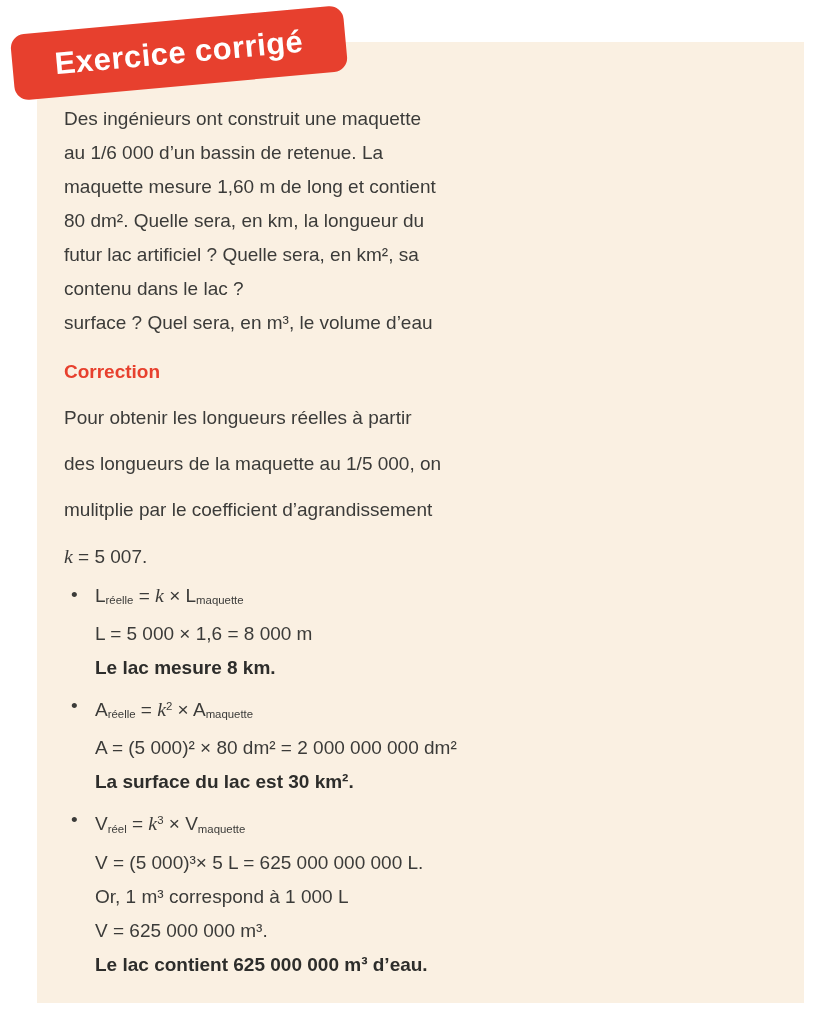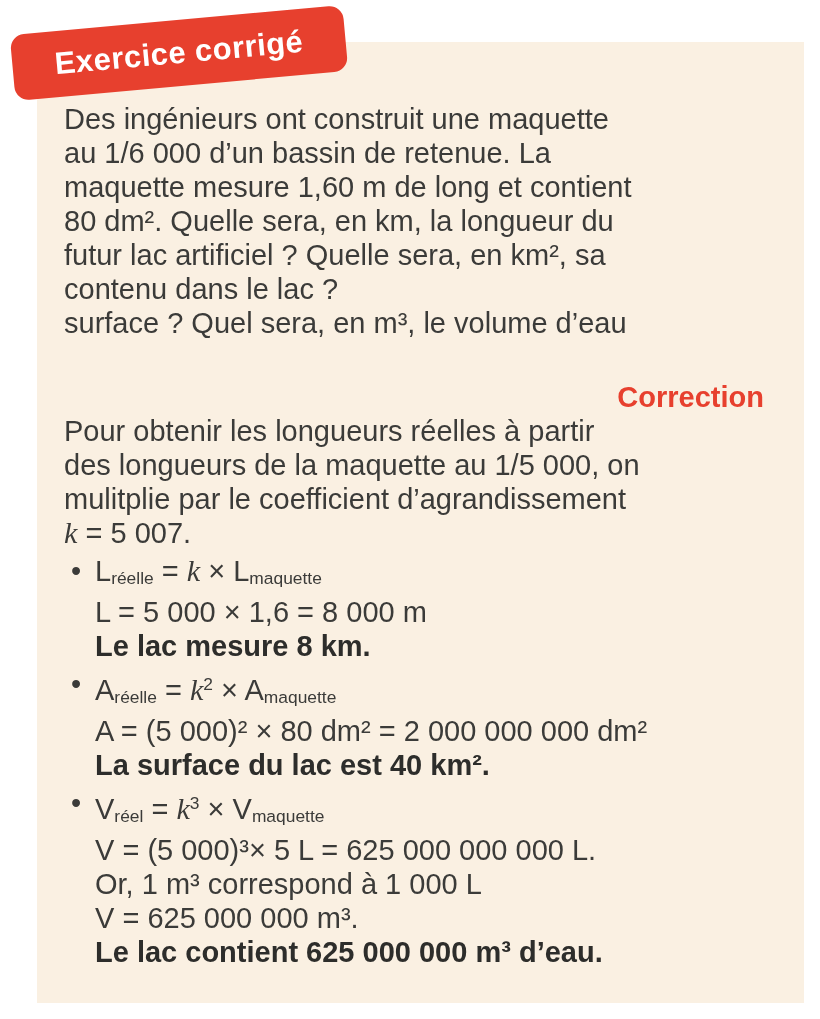--- a/index.html
+++ b/index.html
@@ -17,23 +17,23 @@
     position: relative;
     overflow: hidden;
   }
   .page { position: relative; width: 820px; height: 1019px; background: #ffffff; }
 
   .panel {
     position: absolute;
     left: 37px; top: 42px;
     width: 767px; height: 961px;
     background: var(--panel-bg);
-    padding: 60px 40px 0 27px;
+    padding: 60px 16px 0 27px;
     color: var(--text);
-    font-size: 29px;
+    font-size: 19px;
     line-height: 34px;
   }
 
   .badge {
     position: absolute;
     left: 12px; top: 20px;
     width: 334px; height: 66px;
     background: var(--badge-bg);
     border-radius: 14px;
     transform: rotate(-5.2deg);
@@ -43,27 +43,26 @@
     justify-content: center;
     color: #ffffff;
     font-size: 31px;
     font-weight: bold;
     letter-spacing: 0.5px;
   }
 
   .exercise-line { white-space: nowrap; }
 
   .correction-heading {
-    margin-top: 40px;
+    margin-top: 15px;
     color: var(--heading);
     font-weight: bold;
-    text-align: right;
   }
 
-  .intro-line { white-space: nowrap; }
+  .intro-line { white-space: nowrap; margin-top: 12px; }
 
   .bullets { margin-top: 2px; }
   .bullet { display: flex; margin-top: 4px; }
   .bullet-marker {
     width: 31px;
     padding-left: 7px;
     flex: 0 0 31px;
     color: var(--text);
   }
   .bullet-body { flex: 1 1 auto; }
@@ -117,21 +116,21 @@
           <div class="calc-line">L = 5 000 × 1,6 = 8 000 m</div>
           <div class="conclusion-line">Le lac mesure 8 km.</div>
         </div>
       </div>
 
       <div class="bullet">
         <span class="bullet-marker">•</span>
         <div class="bullet-body">
           <div class="calc-line"><span>A</span><span class="seg-sub">réelle</span><span> = </span><span class="seg-var">k</span><span class="seg-sup">2</span><span> × </span><span>A</span><span class="seg-sub">maquette</span></div>
           <div class="calc-line">A = (5 000)² × 80 dm² = 2 000 000 000 dm²</div>
-          <div class="conclusion-line">La surface du lac est 40 km².</div>
+          <div class="conclusion-line">La surface du lac est 30 km².</div>
         </div>
       </div>
 
       <div class="bullet">
         <span class="bullet-marker">•</span>
         <div class="bullet-body">
           <div class="calc-line"><span>V</span><span class="seg-sub">réel</span><span> = </span><span class="seg-var">k</span><span class="seg-sup">3</span><span> × </span><span>V</span><span class="seg-sub">maquette</span></div>
           <div class="calc-line">V = (5 000)³× 5 L = 625 000 000 000 L.</div>
           <div class="calc-line">Or, 1 m³ correspond à 1 000 L</div>
           <div class="calc-line">V = 625 000 000 m³.</div>

